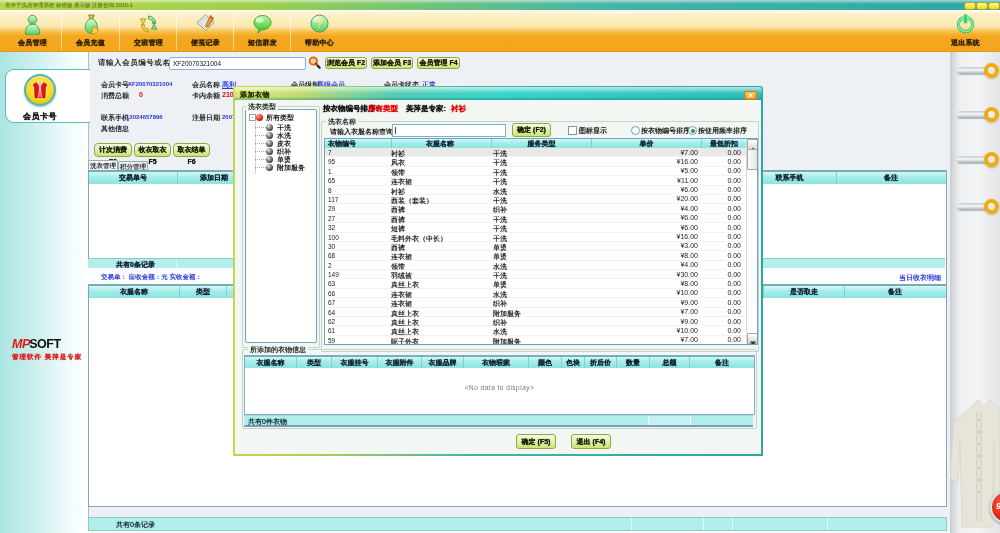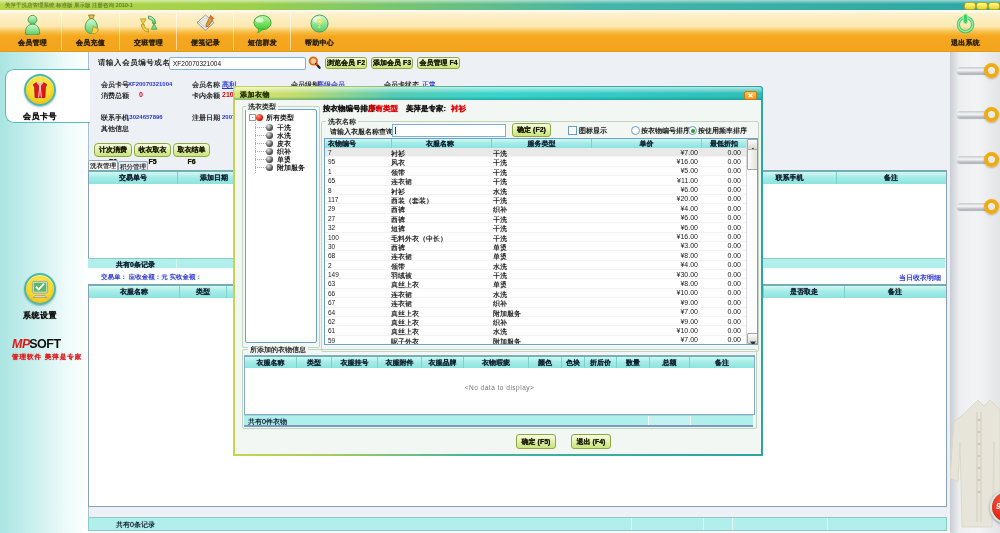--- a/index.html
+++ b/index.html
@@ -121,31 +121,20 @@
     <div class="circ">
         <svg viewBox="0 0 31 31">
           <path d="M12 7 L15.5 9 L19 7 L23 9.5 L21.5 13 L21 24 L10 24 L9.5 13 L8 9.5 Z" fill="#e01818" stroke="#8a0a0a" stroke-width=".7"></path>
           <path d="M12 7 L15.5 9 L14 24" fill="none" stroke="#fff" stroke-width=".9"></path>
           <path d="M19 7 L15.5 9 L17 24" fill="none" stroke="#fff" stroke-width=".9"></path>
           <path d="M12 7 L15.5 12 L19 7" fill="none" stroke="#fbe8e8" stroke-width=".8"></path>
         </svg>
       </div>
     <span class="txt cj">会员卡号</span>
   </div>
-  <div class="sbitem" style="top:221px;">
-    <div class="circ">
-        <svg viewBox="0 0 31 31">
-          <rect x="7" y="7" width="17" height="13" rx="1.5" fill="#e8e8e0" stroke="#8a8a70" stroke-width=".8"></rect>
-          <rect x="8.5" y="8.5" width="14" height="10" fill="#57b868"></rect>
-          <path d="M11 13 L14 16 L20 9.5" fill="none" stroke="#fff" stroke-width="2"></path>
-          <path d="M10 22.5 L21 22.5 L23 25 L8 25 Z" fill="#d8d8cc" stroke="#8a8a70" stroke-width=".7"></path>
-        </svg>
-      </div>
-    <span class="txt cj">系统设置</span>
-  </div>
   <div class="ab" style="left:12px;top:285px;width:76px;height:13px;font-size:12.5px;font-weight:bold;font-style:italic;letter-spacing:-0.5px;"><span style="color:#e01818;">M<span style="letter-spacing:-1px;">P</span></span><span style="color:#111;font-style:normal;">SOFT</span></div>
   <div class="ab cj" style="left:12px;top:301px;width:76px;font-size:6.5px;font-weight:bold;letter-spacing:1px;color:#e02020;">管理软件 美萍是专家</div>
 </div>
 
 <div class="ab" id="main" style="left:88px;top:52px;width:862px;height:481px;">
 
   <div class="ab lbl cj" style="left:10px;top:5.5px;font-size:7.5px;letter-spacing:.55px;">请输入会员编号或名称:</div>
   <div class="ab" style="left:81px;top:5px;width:132px;height:11px;background:#fff;border:1px solid #7fb6d9;border-radius:2px;font-size:6.5px;color:#111;line-height:11px;padding-left:3px;">XF20070321004</div>
   <svg class="ab" style="left:220px;top:3.5px;" width="13" height="13" viewBox="0 0 13 13">
       <circle cx="5.3" cy="5" r="3.6" fill="none" stroke="#e06a10" stroke-width="2"></circle>

